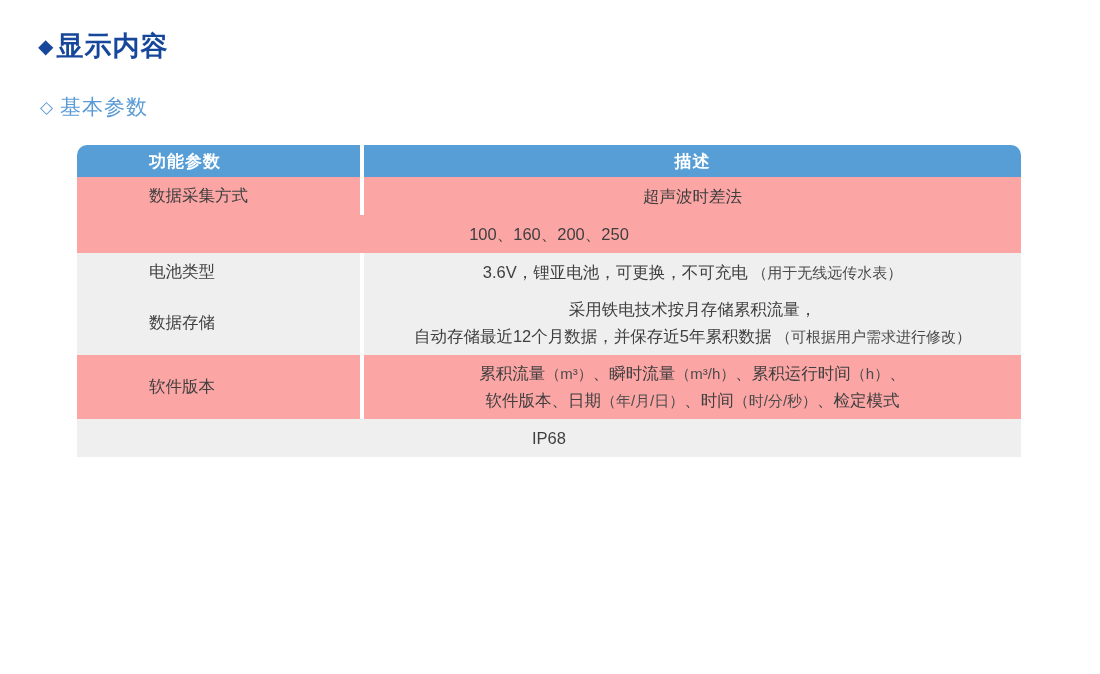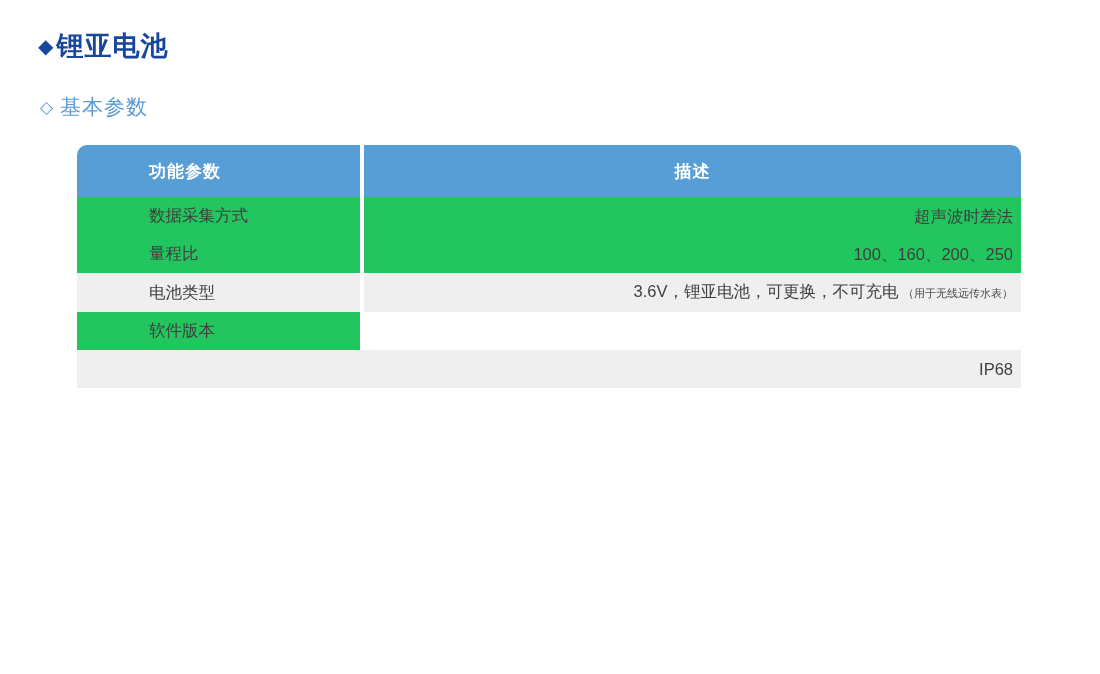--- a/index.html
+++ b/index.html
@@ -58,21 +58,21 @@
   .tr {
     display: flex;
     gap: 4px;
     background: #ffffff;
   }
   .th {
     background: #579ED7;
     color: #ffffff;
     font-size: 17px;
     font-weight: bold;
-    height: 52px;
+    height: 32px;
     display: flex;
     align-items: center;
     letter-spacing: 1px;
   }
   .th.col1 {
     width: 283px;
     box-sizing: border-box;
     padding-left: 72px;
     border-top-left-radius: 10px;
   }
@@ -81,86 +81,95 @@
     justify-content: center;
     border-top-right-radius: 10px;
     text-align: right;
   }
   .td {
     min-height: 38px;
     display: flex;
     align-items: center;
     color: #3F3F3F;
     font-size: 16.5px;
-    background: #22c55e;
+    background: #fca5a5;
   }
   .tr.stripe .td { background: #EFEFEF; }
   .td.label {
     width: 283px;
     box-sizing: border-box;
     padding-left: 72px;
   }
   .td.desc {
     flex: 1;
     flex-direction: column;
     justify-content: center;
     text-align: center;
     padding: 5px 8px;
     box-sizing: border-box;
-    align-items: flex-end;
   }
   .td.desc .line { line-height: 27px; }
   .td.desc .small {
-    font-size: 11px;
+    font-size: 15px;
     color: #4B4B4B;
   }
 </style>
 </head>
 <body>
 
 <div class="page">
 
   <div class="main-title">
     <span class="bullet">◆</span>
-    <span>锂亚电池</span>
+    <span>显示内容</span>
   </div>
 
   <div class="sub-title">
     <span class="bullet">◇</span>
     <span>基本参数</span>
   </div>
 
   <div class="spec-table">
     <div class="tr">
       <div class="th col1">功能参数</div>
       <div class="th col2">描述</div>
     </div>
     <div id="table-body">
         <div class="tr">
           <div class="td label">数据采集方式</div>
           <div class="td desc">
             <div class="line"><span>超声波时差法</span></div>
           </div>
         </div>
         <div class="tr">
-          <div class="td label">量程比</div>
           <div class="td desc">
             <div class="line"><span>100、160、200、250</span></div>
           </div>
         </div>
         <div class="tr stripe">
           <div class="td label">电池类型</div>
           <div class="td desc">
             <div class="line"><span>3.6V，锂亚电池，可更换，不可充电 </span><span class="small">（用于无线远传水表）</span></div>
           </div>
         </div>
         <div class="tr">
         </div>
+        <div class="tr stripe">
+          <div class="td label">数据存储</div>
+          <div class="td desc">
+            <div class="line"><span>采用铁电技术按月存储累积流量，</span></div>
+            <div class="line"><span>自动存储最近12个月数据，并保存近5年累积数据 </span><span class="small">（可根据用户需求进行修改）</span></div>
+          </div>
+        </div>
         <div class="tr">
           <div class="td label">软件版本</div>
+          <div class="td desc">
+            <div class="line"><span>累积流量</span><span class="small">（m³）</span><span>、瞬时流量</span><span class="small">（m³/h）</span><span>、累积运行时间</span><span class="small">（h）</span><span>、</span></div>
+            <div class="line"><span>软件版本、日期</span><span class="small">（年/月/日）</span><span>、时间</span><span class="small">（时/分/秒）</span><span>、检定模式</span></div>
+          </div>
         </div>
         <div class="tr stripe">
           <div class="td desc">
             <div class="line"><span>IP68</span></div>
           </div>
         </div>
       </div>
   </div>
 
 </div>

